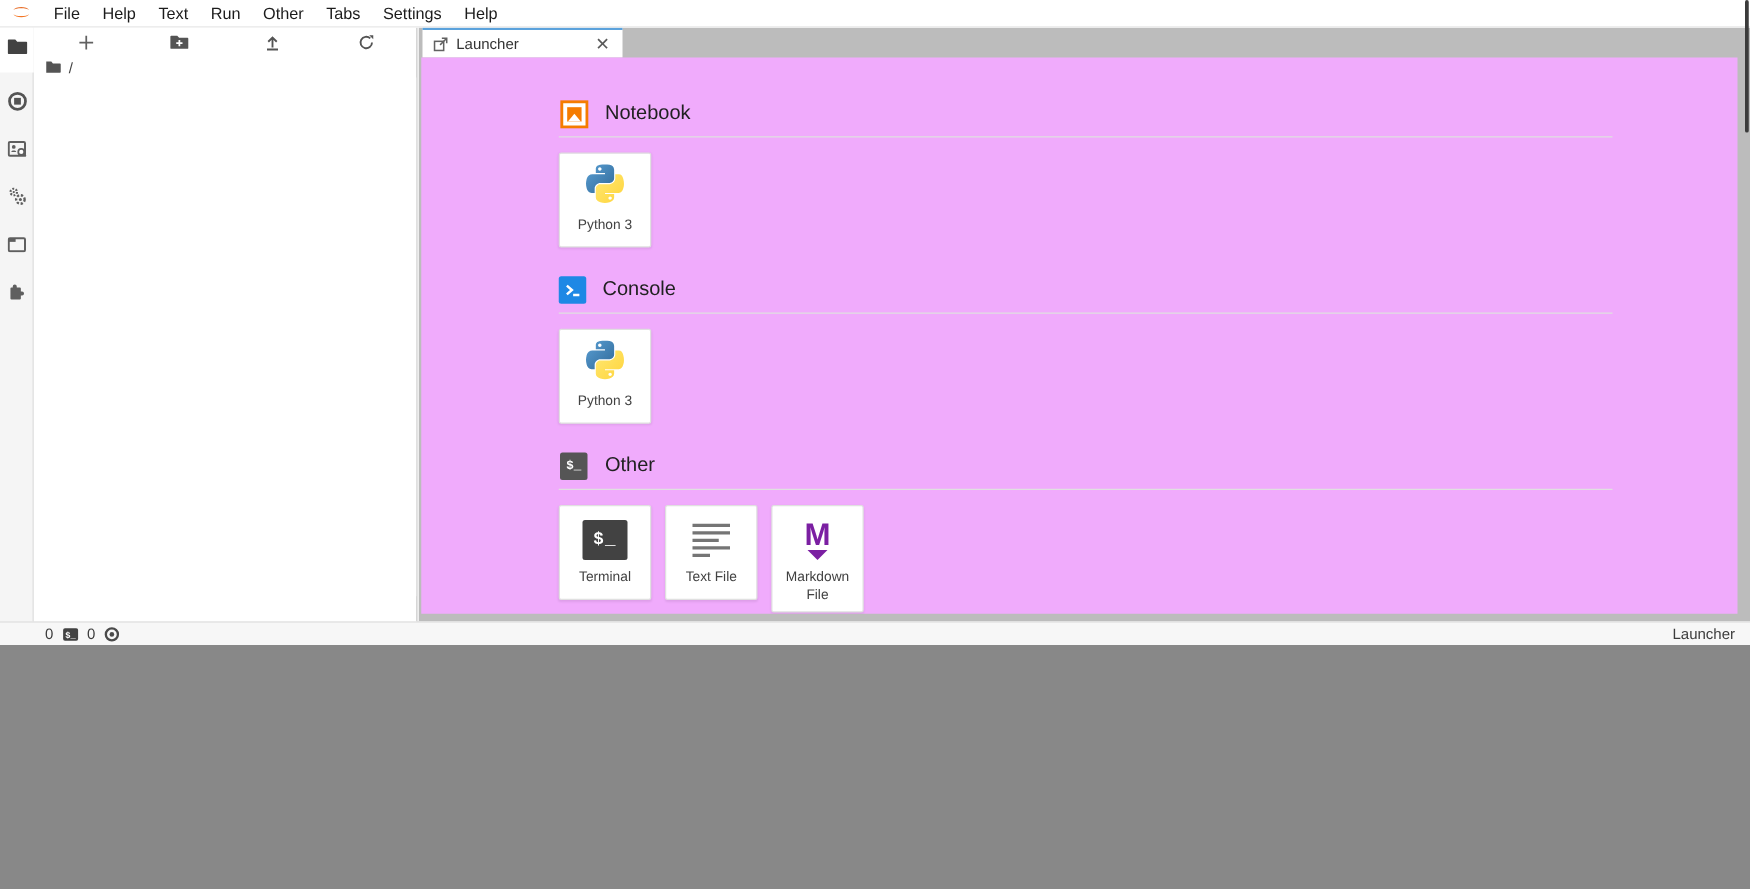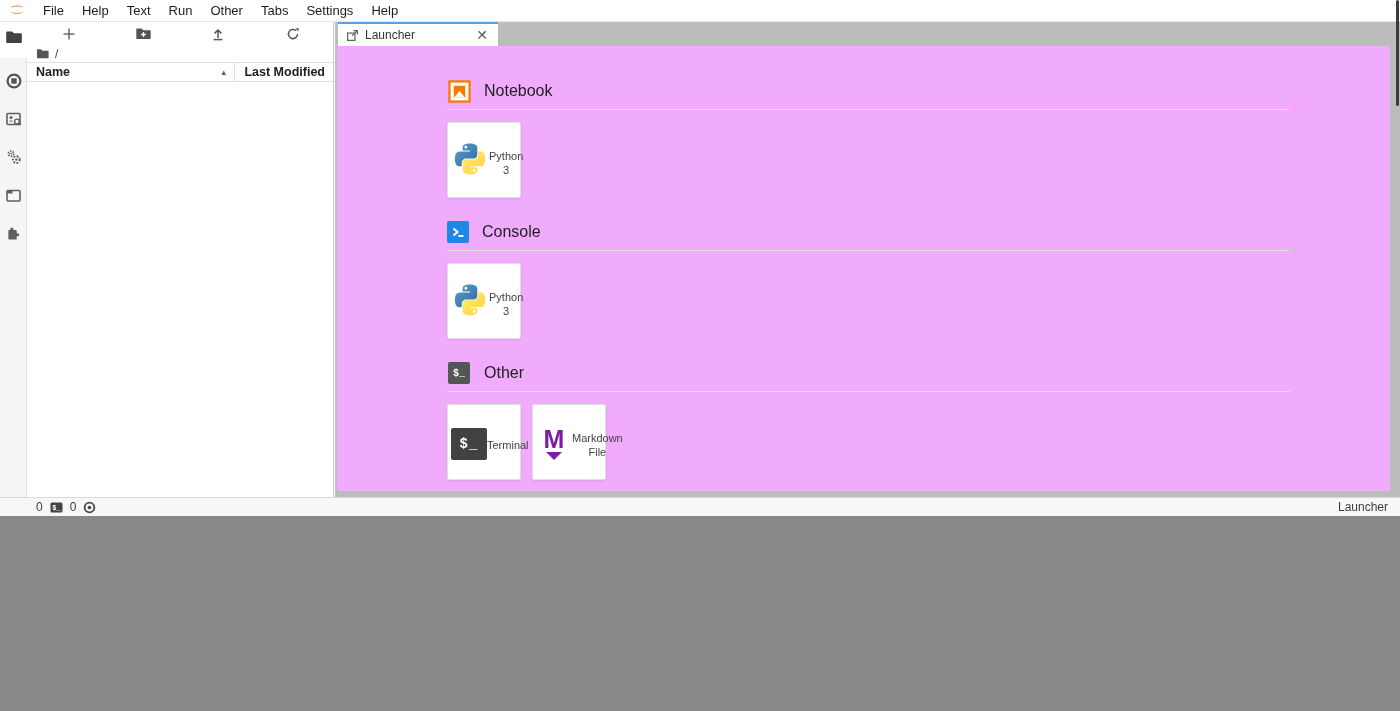--- a/index.html
+++ b/index.html
@@ -42,21 +42,21 @@
   .surface { position:absolute; left:2px; top:24px; right:10px; bottom:6px; background:#f0abfc; overflow:hidden; }
   .launcher-body { padding:33px 0 0 110px; width:953px; }
 
   .section { margin-bottom:22px; }
   .sec-head { display:flex; align-items:center; gap:13px; height:24px; }
   .sec-icon { width:24px; height:24px; display:flex; align-items:center; justify-content:center; }
   .sec-label { font-size:16px; color:#212121; }
   .sec-divider { width:843px; border-bottom:1px solid #e0e0e0; margin-top:6px; }
   .cards { display:flex; gap:11px; margin-top:12px; align-items:flex-start; }
   .card { width:74px; min-height:76px; background:#fff; border:1px solid #e0e0e0; border-radius:2px;
-          box-shadow:0 1px 2px rgba(0,0,0,0.08); display:flex; flex-direction:row; align-items:center;
+          box-shadow:0 1px 2px rgba(0,0,0,0.08); display:flex; flex-direction:column; align-items:center;
           padding:8px 3px 5px; cursor:default; }
   .card-icon { height:38px; display:flex; align-items:center; justify-content:center; }
   .card-label { font-size:11px; color:#424242; text-align:center; margin-top:5px; line-height:1.25; }
 
   .term-glyph { width:36px; height:32px; background:#424242; border-radius:2px; color:#fff;
                 font-family:"Liberation Mono","DejaVu Sans Mono",monospace; font-weight:bold; font-size:14px;
                 display:flex; align-items:center; justify-content:center; letter-spacing:1px; }
   .other-glyph { width:22px; height:22px; background:#555; border-radius:2px; color:#fff;
                  font-family:"Liberation Mono","DejaVu Sans Mono",monospace; font-weight:bold; font-size:10px;
                  display:flex; align-items:center; justify-content:center; }
@@ -170,29 +170,20 @@
       </span>
     </div>
 
     <div class="fb-crumbs">
       <svg width="13" height="11" viewBox="0 0 15 13">
         <path d="M1 1.5h4.8l1.5 1.7H14a.7.7 0 0 1 .7.7v7.4a.7.7 0 0 1-.7.7H1a.7.7 0 0 7-.7-.7V2.2A.7.7 0 0 1 1 1.5z" fill="#545454"></path>
       </svg>
       <span>/</span>
     </div>
 
-    <div class="fb-header">
-      <div class="fb-col-name">
-        <span>Name</span>
-        <span class="fb-sort">▴</span>
-      </div>
-      <div class="fb-col-mod">
-        <span>Last Modified</span>
-      </div>
-    </div>
 
     <div class="fb-list"></div>
   </div>
 
   <div class="main">
     <div class="tabbar">
       <div class="tab">
         <svg width="13" height="13" viewBox="0 0 16 16">
           <rect x="2" y="5" width="9" height="9" fill="none" stroke="#616161" stroke-width="1.5"></rect>
           <line x1="7.5" y1="8.5" x2="13.3" y2="2.7" stroke="#616161" stroke-width="1.5"></line>
@@ -275,20 +266,32 @@
           <div class="sec-divider"></div>
           <div class="cards">
 
             <div class="card">
               <span class="card-icon">
                 <span class="term-glyph">$_</span>
               </span>
               <span class="card-label">Terminal</span>
             </div>
 
+            <div class="card">
+              <span class="card-icon">
+                <svg width="36" height="34" viewBox="0 0 36 34">
+                  <rect x="3" y="4" width="30" height="2.6" fill="#757575"></rect>
+                  <rect x="3" y="10" width="30" height="2.6" fill="#757575"></rect>
+                  <rect x="3" y="16" width="21" height="2.6" fill="#757575"></rect>
+                  <rect x="3" y="22" width="30" height="2.6" fill="#757575"></rect>
+                  <rect x="3" y="28" width="14" height="2.6" fill="#757575"></rect>
+                </svg>
+              </span>
+              <span class="card-label">Text File</span>
+            </div>
 
             <div class="card">
               <span class="card-icon">
                 <svg width="36" height="36" viewBox="0 0 36 36">
                   <text x="18" y="22" text-anchor="middle" font-size="25" font-weight="bold" font-family="Liberation Sans, DejaVu Sans, sans-serif" fill="#7b1fa2">M</text>
                   <polygon points="10,26 26,26 18,34" fill="#7b1fa2"></polygon>
                 </svg>
               </span>
               <span class="card-label">Markdown File</span>
             </div>

